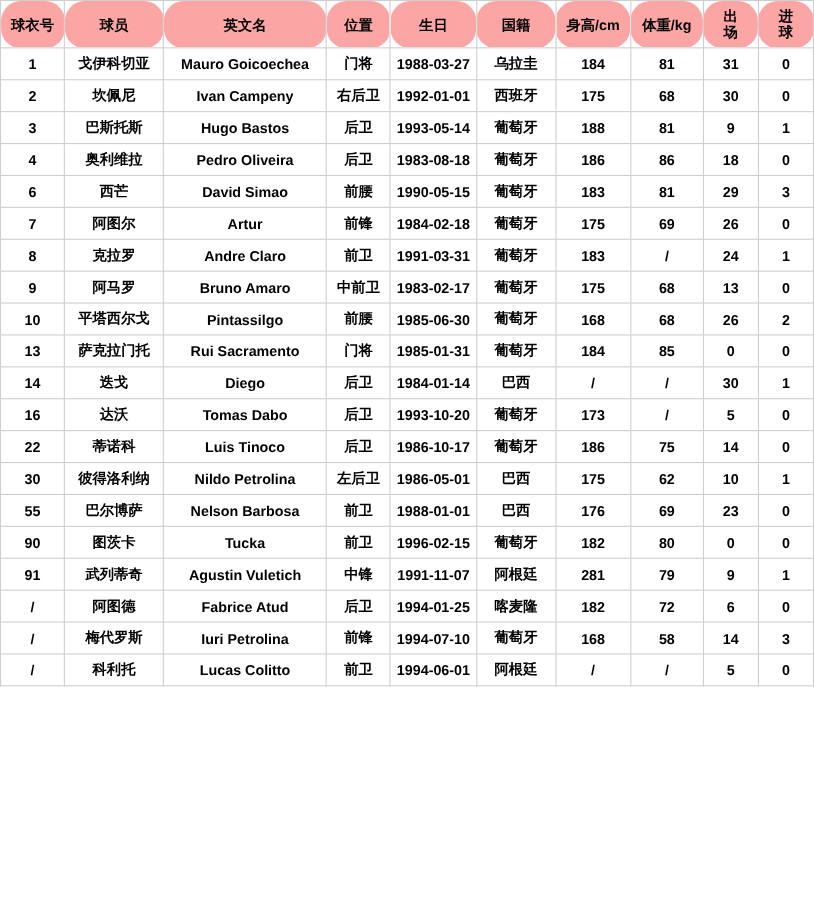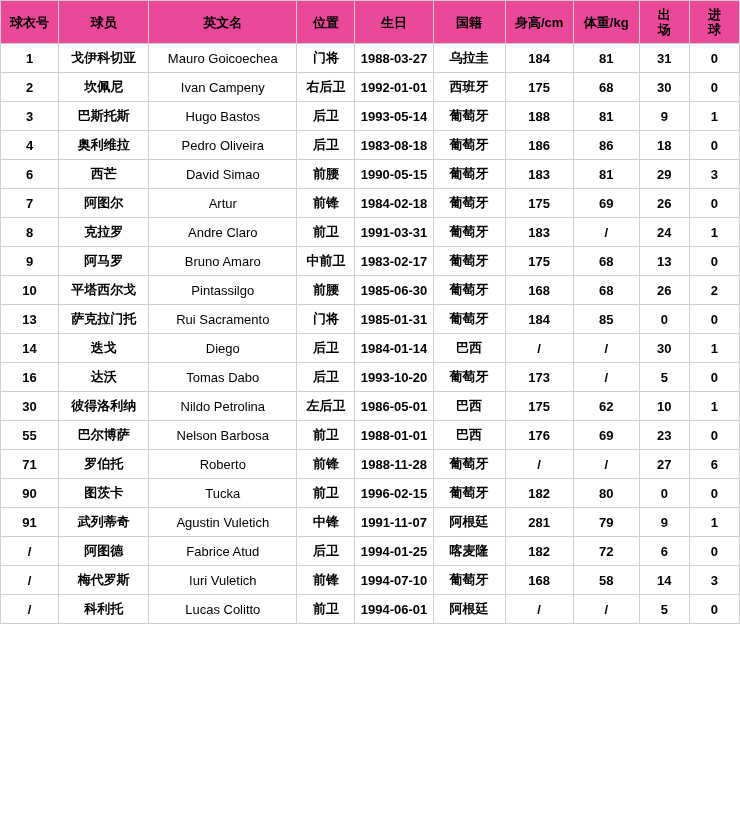--- a/index.html
+++ b/index.html
@@ -26,37 +26,38 @@
     border: 1px solid #cfcfcf;
     text-align: center;
     vertical-align: middle;
     font-size: 13px;
     height: 28px;
     padding: 0 2px;
     overflow: hidden;
     white-space: nowrap;
   }
   table.roster thead th {
-    background: #ec4899;
+    background: #fca5a5;
     font-weight: bold;
     font-size: 13px;
     height: 42px;
     line-height: 15px;
+    border-radius: 18px;
   }
   table.roster thead th.two-line span {
     display: block;
   }
   table.roster tbody td {
     background: #ffffff;
   }
   td.num, td.name-cn, td.pos, td.nat {
     font-weight: bold;
   }
   td.name-en {
-    font-weight: normal;
+    font-weight: bold;
   }
   td.birth, td.height, td.weight, td.apps, td.goals {
     font-weight: bold;
   }
   .col-num    { width: 58px; }
   .col-cn     { width: 90px; }
   .col-en     { width: 148px; }
   .col-pos    { width: 58px; }
   .col-birth  { width: 78px; }
   .col-nat    { width: 72px; }
@@ -244,20 +245,32 @@
           <td class="name-en">Tomas Dabo</td>
           <td class="pos">后卫</td>
           <td class="birth">1993-10-20</td>
           <td class="nat">葡萄牙</td>
           <td class="height">173</td>
           <td class="weight">/</td>
           <td class="apps">5</td>
           <td class="goals">0</td>
         </tr>
         <tr>
+          <td class="num">22</td>
+          <td class="name-cn">蒂诺科</td>
+          <td class="name-en">Luis Tinoco</td>
+          <td class="pos">后卫</td>
+          <td class="birth">1986-10-17</td>
+          <td class="nat">葡萄牙</td>
+          <td class="height">186</td>
+          <td class="weight">75</td>
+          <td class="apps">14</td>
+          <td class="goals">0</td>
+        </tr>
+        <tr>
           <td class="num">30</td>
           <td class="name-cn">彼得洛利纳</td>
           <td class="name-en">Nildo Petrolina</td>
           <td class="pos">左后卫</td>
           <td class="birth">1986-05-01</td>
           <td class="nat">巴西</td>
           <td class="height">175</td>
           <td class="weight">62</td>
           <td class="apps">10</td>
           <td class="goals">1</td>
@@ -268,32 +281,20 @@
           <td class="name-en">Nelson Barbosa</td>
           <td class="pos">前卫</td>
           <td class="birth">1988-01-01</td>
           <td class="nat">巴西</td>
           <td class="height">176</td>
           <td class="weight">69</td>
           <td class="apps">23</td>
           <td class="goals">0</td>
         </tr>
         <tr>
-          <td class="num">71</td>
-          <td class="name-cn">罗伯托</td>
-          <td class="name-en">Roberto</td>
-          <td class="pos">前锋</td>
-          <td class="birth">1988-11-28</td>
-          <td class="nat">葡萄牙</td>
-          <td class="height">/</td>
-          <td class="weight">/</td>
-          <td class="apps">27</td>
-          <td class="goals">6</td>
-        </tr>
-        <tr>
           <td class="num">90</td>
           <td class="name-cn">图茨卡</td>
           <td class="name-en">Tucka</td>
           <td class="pos">前卫</td>
           <td class="birth">1996-02-15</td>
           <td class="nat">葡萄牙</td>
           <td class="height">182</td>
           <td class="weight">80</td>
           <td class="apps">0</td>
           <td class="goals">0</td>
@@ -318,21 +319,21 @@
           <td class="birth">1994-01-25</td>
           <td class="nat">喀麦隆</td>
           <td class="height">182</td>
           <td class="weight">72</td>
           <td class="apps">6</td>
           <td class="goals">0</td>
         </tr>
         <tr>
           <td class="num">/</td>
           <td class="name-cn">梅代罗斯</td>
-          <td class="name-en">Iuri Vuletich</td>
+          <td class="name-en">Iuri Petrolina</td>
           <td class="pos">前锋</td>
           <td class="birth">1994-07-10</td>
           <td class="nat">葡萄牙</td>
           <td class="height">168</td>
           <td class="weight">58</td>
           <td class="apps">14</td>
           <td class="goals">3</td>
         </tr>
         <tr>
           <td class="num">/</td>

